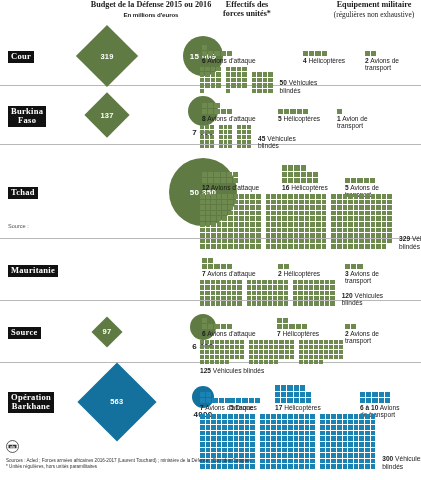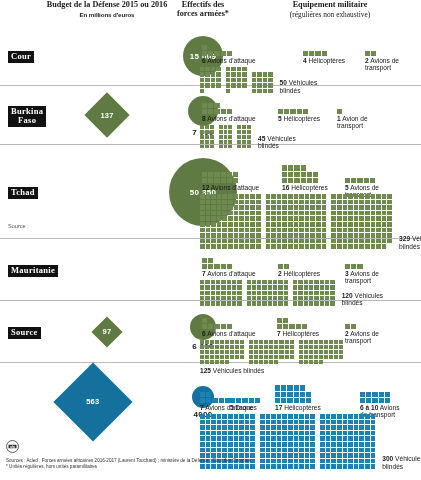--- a/index.html
+++ b/index.html
@@ -8,21 +8,21 @@
     background:#ffffff;
     font-family:"Liberation Sans", sans-serif;
     color:#1a1a1a;
     overflow:hidden;
     position:relative;
   }
   .sheet{position:relative;width:421px;height:480px;}
 
   
   .header{position:relative;height:26px;}
-  .h-col{position:absolute;top:0;text-align:center;font-family:"Liberation Serif",serif;font-weight:bold;line-height:9px;}
+  .h-col{position:absolute;top:0;text-align:center;font-family:"Liberation Serif",serif;font-weight:bold;line-height:9px;margin-left:44px;}
   .h-budget{left:46px;width:122px;font-size:8.2px;}
   .h-eff{left:172px;width:62px;font-size:8.2px;}
   .h-equip{left:240px;width:180px;font-size:8.2px;}
   .h-sub{display:block;font-size:6.2px;font-family:"Liberation Sans",sans-serif;font-weight:bold;margin-top:1px;letter-spacing:-.1px;}
   .h-sub2{display:block;font-size:7.4px;font-weight:normal;font-family:"Liberation Serif",serif;margin-top:1px;}
 
   
   .row{position:relative;border-bottom:1px solid #b8b8b8;box-sizing:border-box;}
   .row:last-of-type{border-bottom:none;}
 
@@ -73,33 +73,37 @@
 
   <div class="header">
     <div class="h-col h-budget">
       <span>Budget de la Défense</span>
       <span>2015 ou 2016</span>
       <span class="h-sub">En millions d'euros</span>
     </div>
     <div class="h-col h-eff">
       <span>Effectifs</span>
       <span>des forces</span>
-      <span>armées*</span>
+      <span>unités*</span>
     </div>
     <div class="h-col h-equip">
       <span>Equipement militaire</span>
       <span class="h-sub2">(régulières non exhaustive)</span>
     </div>
   </div>
 
   <div id="rows-host">
       <div class="row" style="position: absolute; left: 0px; top: 26px; width: 421px; height: 60px;">
         <div class="tag" style="top: 25px;">
           <span>Cour</span>
         </div>
+        <div class="diamond-wrap" style="left: 75.76px; top: -1.24px; width: 62.48px; height: 62.48px;">
+          <div class="diamond" style="width: 44px; height: 44px; background: rgb(95, 122, 67);"></div>
+          <div class="dval">319</div>
+        </div>
         <div class="circle-wrap" style="left: 153px; top: 10px; width: 100px;">
           <div class="circle" style="width: 40px; height: 40px; background: rgb(95, 122, 67);">
             <div class="cval-in">15 009</div>
           </div>
         </div>
         <div class="eqgroup" style="left: 202px; top: 18.6px;">
           <div class="grid" style="width: 31px;">
             <i class="cell" style="display: block; width: 5.2px; height: 5.2px; background: rgb(111, 138, 78);"></i>
             <i class="cell" style="display: block; width: 5.2px; height: 5.2px; background: rgb(111, 138, 78);"></i>
             <i class="cell" style="display: block; width: 5.2px; height: 5.2px; background: rgb(111, 138, 78);"></i>
@@ -1021,21 +1025,25 @@
               <i style="display: block; width: 4.032px; height: 4.032px; margin: 0px 1px 1px 0px; background: rgb(111, 138, 78);"></i>
               <i style="display: block; width: 4.032px; height: 4.032px; margin: 0px 1px 1px 0px; background: rgb(111, 138, 78);"></i>
               <i style="display: block; width: 4.032px; height: 4.032px; margin: 0px 1px 1px 0px; background: rgb(111, 138, 78);"></i>
               <i style="display: block; width: 4.032px; height: 4.032px; margin: 0px 1px 1px 0px; background: rgb(111, 138, 78);"></i>
             </div>
           </div>
           <div class="vehlabel" style="position: absolute; left: 0px; top: 27.16px; margin-left: 0px;"><b>125</b> <span>Véhicules blindés</span></div>
         </div>
       </div>
       <div class="row" style="position: absolute; left: 0px; top: 363px; width: 421px; height: 77px;">
-        <div class="diamond-wrap" style="left: 53px; top: -1.26px; width: 79.52px; height: 79.52px;">
+        <div class="tag" style="top: 28.5px;">
+          <span>Opération</span>
+          <span>Barkhane</span>
+        </div>
+        <div class="diamond-wrap" style="left: 77px; top: -1.26px; width: 79.52px; height: 79.52px;">
           <div class="diamond blue" style="width: 56px; height: 56px; background: rgb(20, 113, 158);"></div>
           <div class="dval">563</div>
         </div>
         <div class="circle-wrap" style="left: 153px; top: 22.5px; width: 100px;">
           <div class="circle blue" style="width: 22px; height: 22px; background: rgb(20, 113, 158);"></div>
           <div class="cval-out">4000</div>
         </div>
         <div class="eqgroup" style="left: 230px; top: 34.8px;">
           <div class="grid" style="width: 31px;">
             <i class="cell blue" style="display: block; width: 5.2px; height: 5.2px; background: rgb(27, 130, 180);"></i>

